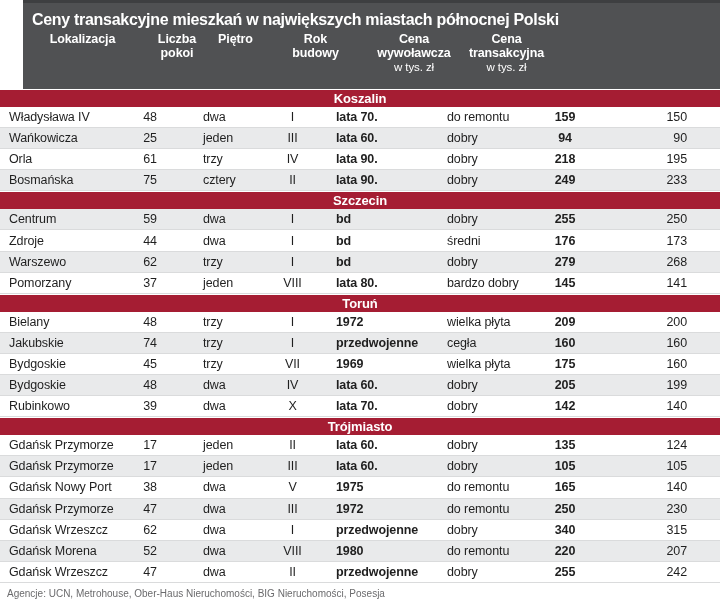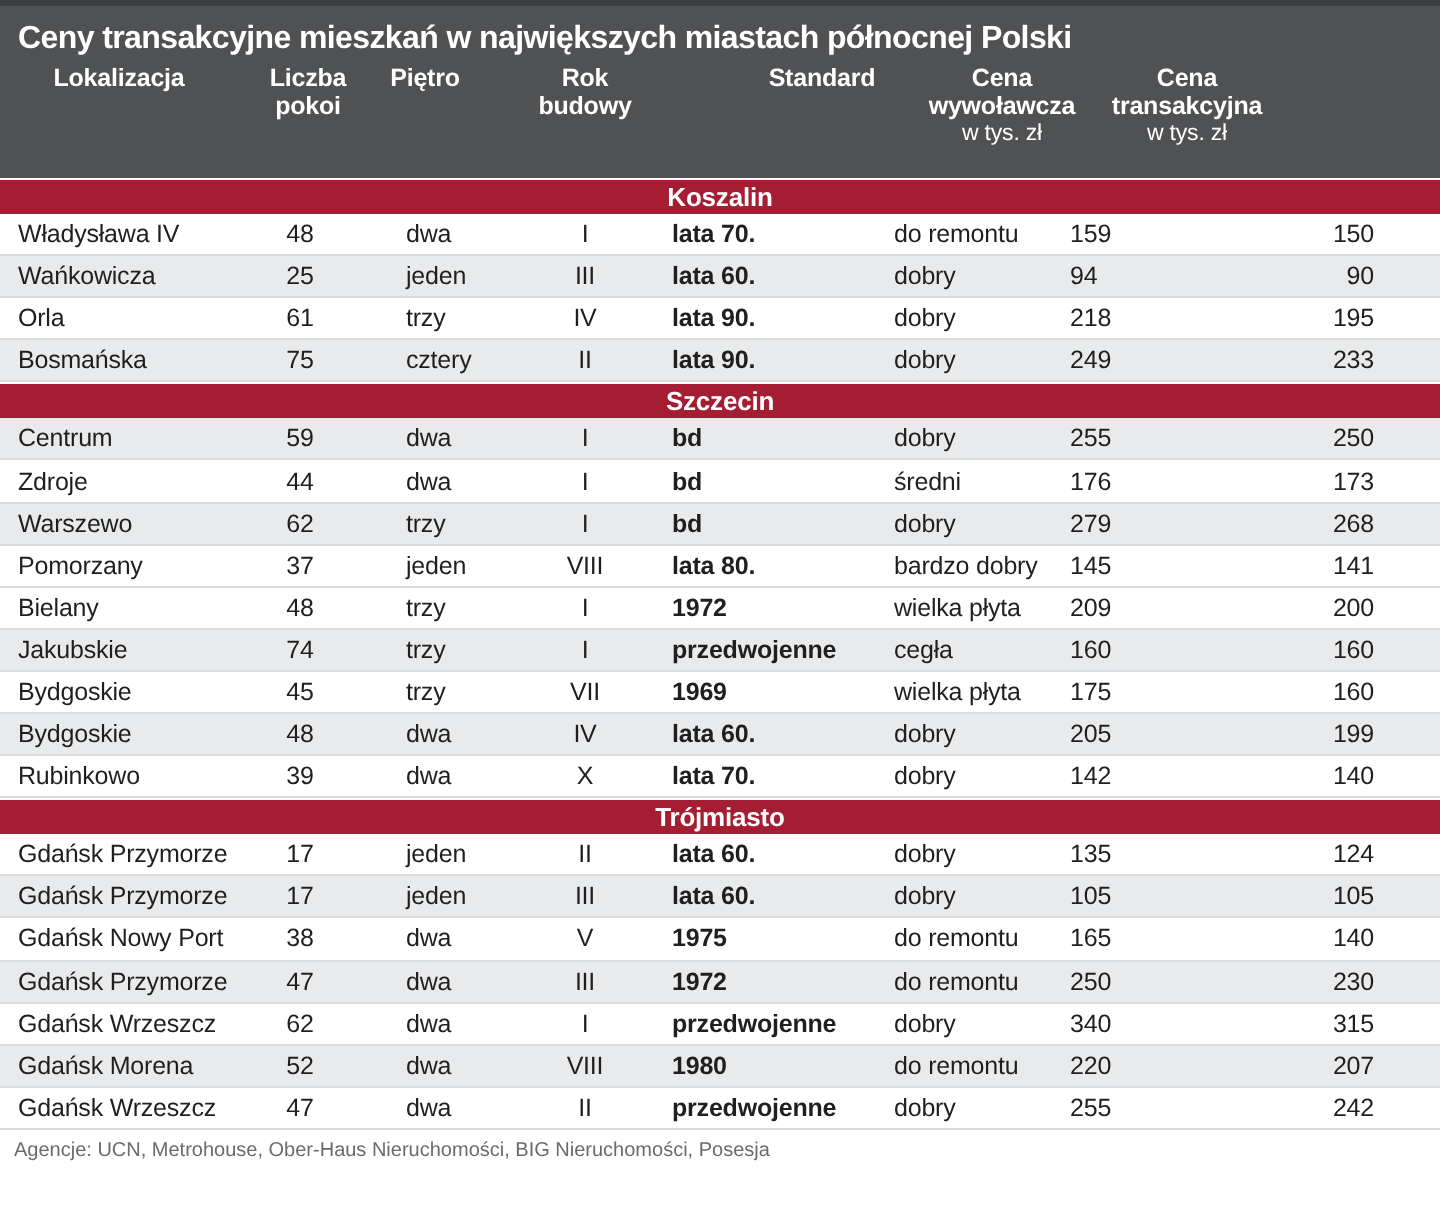--- a/index.html
+++ b/index.html
@@ -19,20 +19,21 @@
     display:flex;flex-direction:column;
     letter-spacing:-0.1px;
     overflow:hidden;
     background:#fff;
   }
   
   .table-header{
     height:89px;background:var(--header-bg);color:#fff;
     border-top:3px solid #3e3f41;
     flex:none;
+    margin-left:23px;
   }
   .title{
     font-size:16px;font-weight:bold;letter-spacing:-0.3px;
     padding:8px 0 4px 9px;white-space:nowrap;
   }
   .cols{display:flex;}
   .hcell{font-size:12.5px;font-weight:bold;line-height:13.5px;flex:none;}
   .hcell span{display:block;text-align:center;}
   .hcell .unit{font-weight:normal;font-size:11.5px;margin-top:1px;}
   .h0{width:110px;padding-left:9px;text-align:left;}
@@ -59,21 +60,21 @@
     background:#fff;border-bottom:1px solid var(--row-border);
   }
   .row.shaded{background:var(--alt-row);}
   .cell{flex:none;white-space:nowrap;overflow:visible;}
   .c0{width:110px;padding-left:9px;}
   .c1{width:80px;text-align:center;}
   .c2{width:75px;padding-left:13px;}
   .c3{width:55px;text-align:center;}
   .c4{width:105px;padding-left:16px;font-weight:bold;}
   .c5{width:110px;padding-left:22px;}
-  .c6{width:92px;text-align:left;padding-right:32px;}
+  .c6{width:92px;text-align:center;padding-right:32px;font-weight:bold;}
   .c7{width:93px;text-align:right;padding-right:33px;}
   
   .footer{
     flex:1;background:#fff;color:var(--muted);
     font-size:10px;padding:5px 0 0 7px;letter-spacing:0;
   }
 </style>
 </head>
 <body>
 
@@ -88,23 +89,20 @@
       <div class="hcell h2">
         <span>Liczba</span>
         <span>pokoi</span>
       </div>
       <div class="hcell h3">
         <span>Piętro</span>
       </div>
       <div class="hcell h4">
         <span>Rok</span>
         <span>budowy</span>
-      </div>
-      <div class="hcell h5">
-        <span>Standard</span>
       </div>
       <div class="hcell h6">
         <span>Cena</span>
         <span>wywoławcza</span>
         <span class="unit">w tys. zł</span>
       </div>
       <div class="hcell h7">
         <span>Cena</span>
         <span>transakcyjna</span>
         <span class="unit">w tys. zł</span>
@@ -193,20 +191,21 @@
         <div class="cell c1">37</div>
         <div class="cell c2">jeden</div>
         <div class="cell c3">VIII</div>
         <div class="cell c4">lata 80.</div>
         <div class="cell c5">bardzo dobry</div>
         <div class="cell c6">145</div>
         <div class="cell c7">141</div>
       </div>
     </div>
 
+  <div class="band">Toruń</div>
   <div class="rows">
       <div class="row">
         <div class="cell c0">Bielany</div>
         <div class="cell c1">48</div>
         <div class="cell c2">trzy</div>
         <div class="cell c3">I</div>
         <div class="cell c4">1972</div>
         <div class="cell c5">wielka płyta</div>
         <div class="cell c6">209</div>
         <div class="cell c7">200</div>

